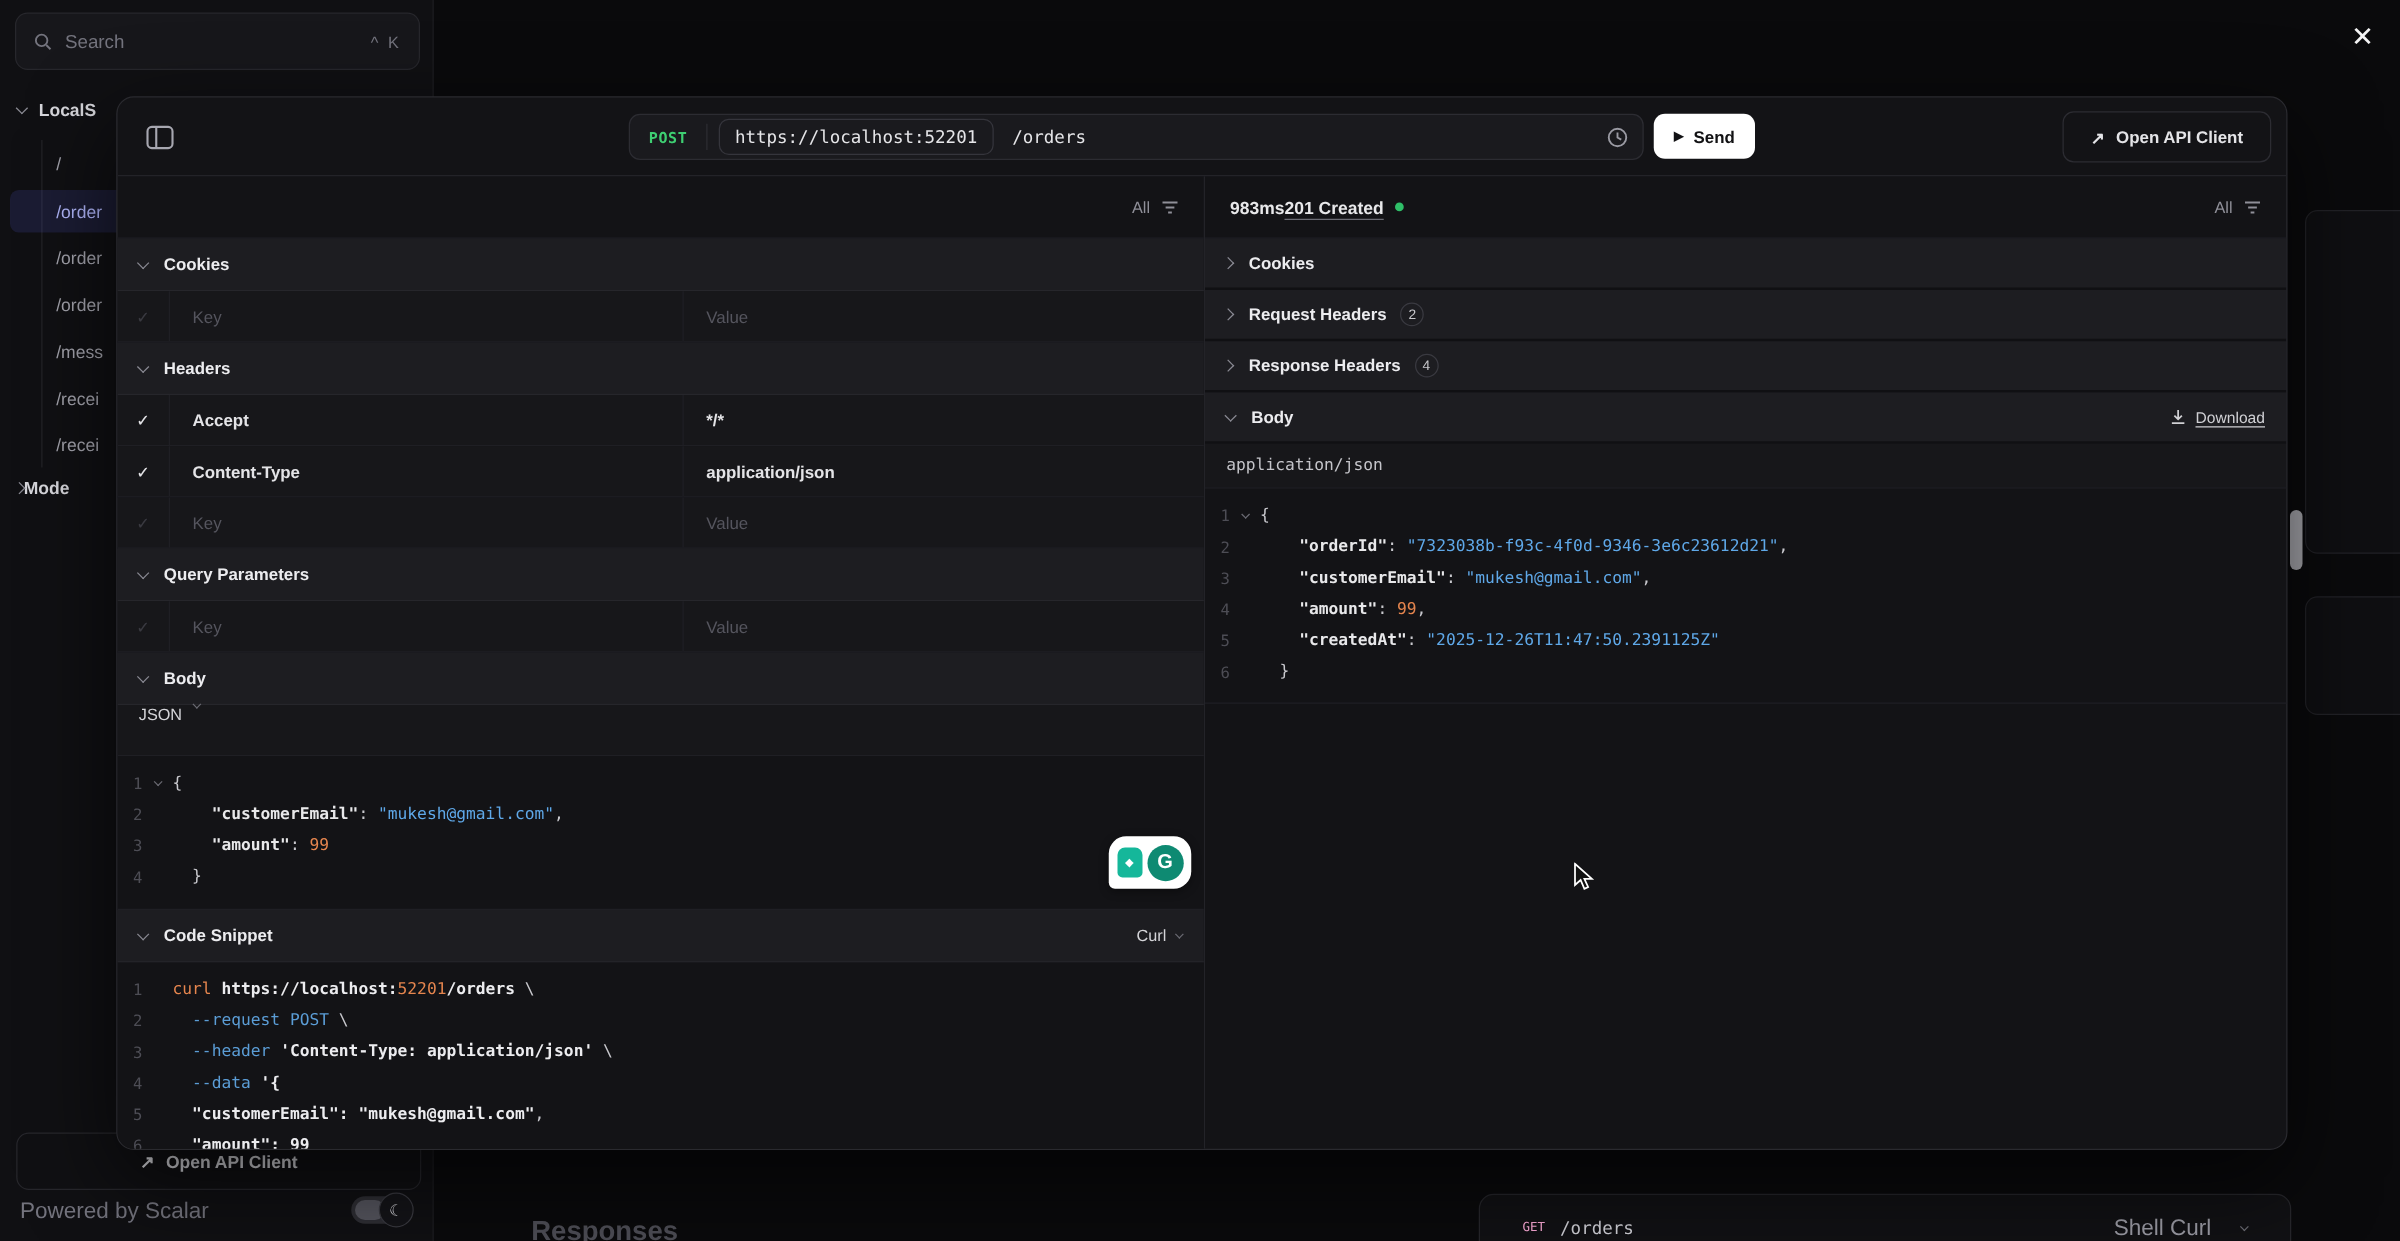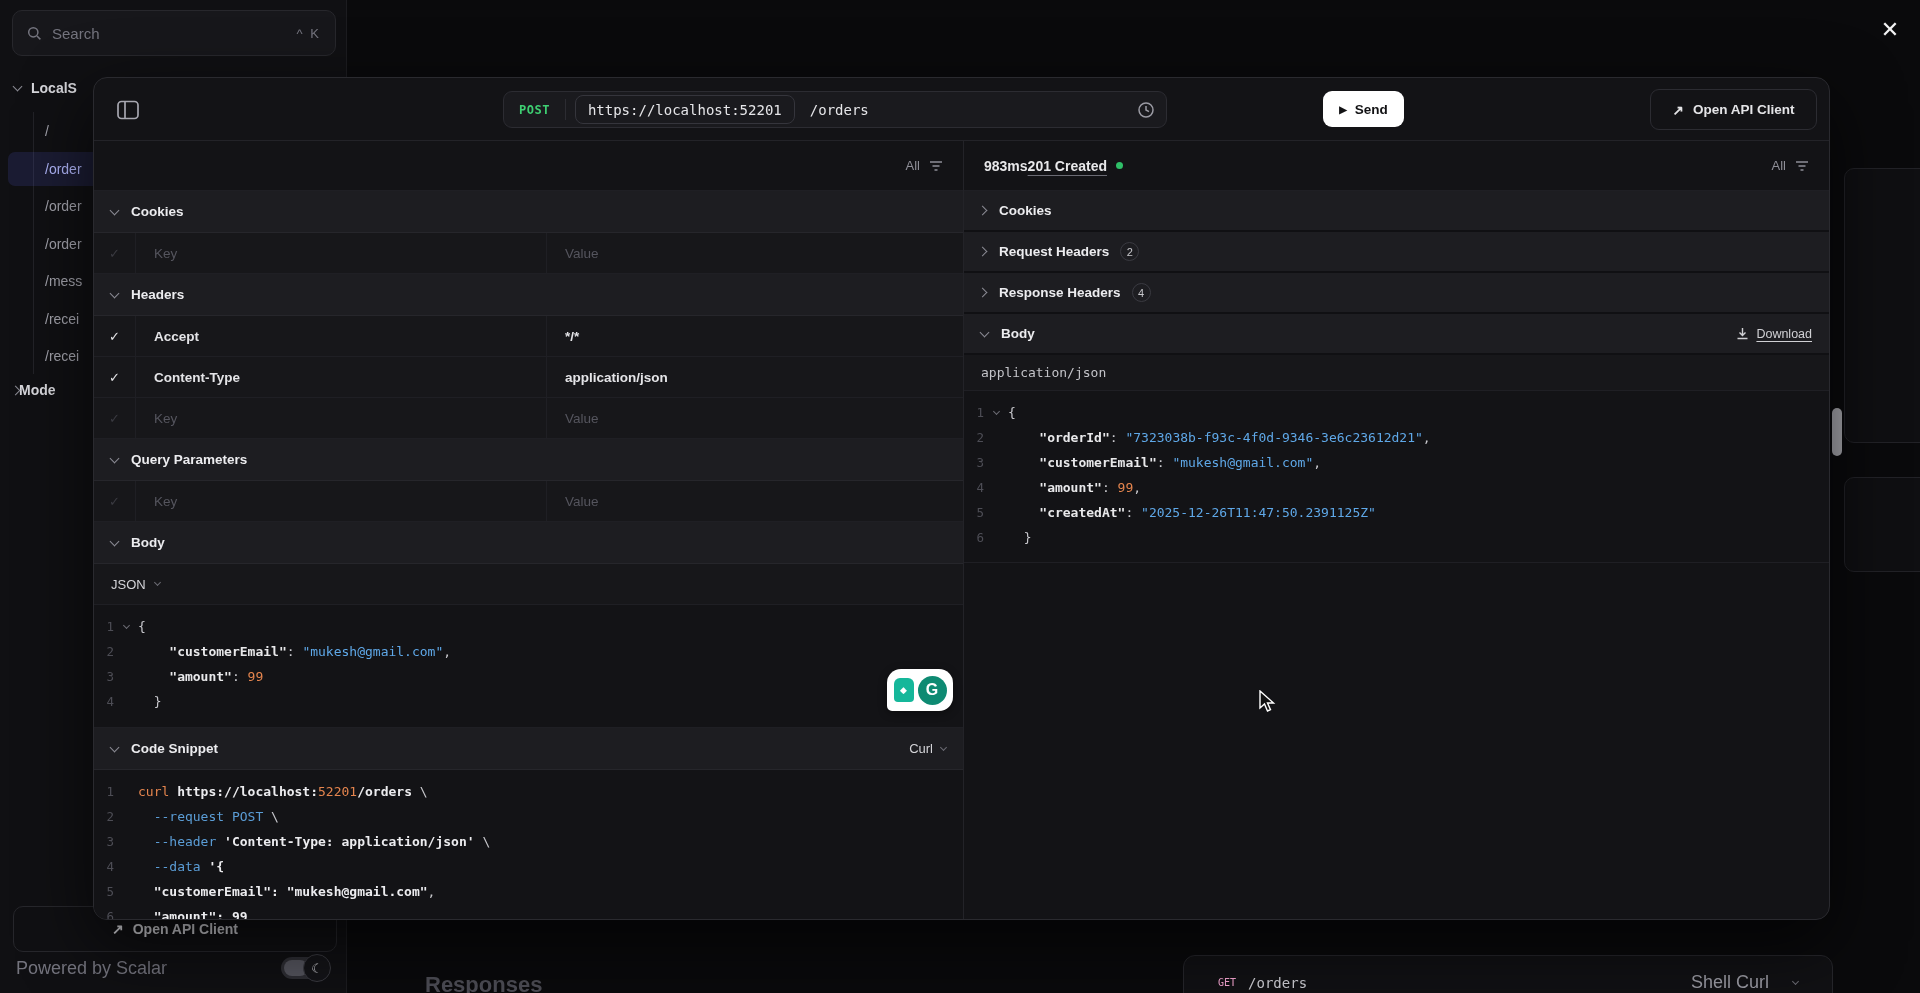--- a/index.html
+++ b/index.html
@@ -39,21 +39,21 @@
   .bg-card{position:absolute;left:1844px;width:120px;background:#0f0f12;border:1px solid #222227;border-radius:10px;}
   .bg-thumb{position:absolute;left:1832px;top:408px;width:10px;height:48px;background:#a9a9af;border-radius:5px;cursor:pointer;}
   .close-x{position:absolute;left:1874px;top:14px;width:32px;height:32px;background:none;border:none;color:#f4f4f5;
            font-size:22px;line-height:32px;text-align:center;cursor:pointer;font-family:"Liberation Sans",sans-serif;}
 
   
   .modal{position:absolute;left:93px;top:77px;width:1737px;height:843px;background:#131316;border:1px solid #2a2a2f;
          border-radius:14px;box-shadow:0 24px 70px rgba(0,0,0,.65);overflow:hidden;display:flex;flex-direction:column;}
   .m-header{height:63px;border-bottom:1px solid #232328;display:flex;align-items:center;flex:none;position:relative;}
   .pane-toggle{position:absolute;left:22px;top:20px;width:24px;height:24px;cursor:pointer;}
-  .addr{position:absolute;left:409px;top:13px;width:664px;height:37px;border:1px solid #2c2c32;background:#1a1a1e;
+  .addr{position:absolute;left:409px;top:13px;width:812px;height:37px;border:1px solid #2c2c32;background:#1a1a1e;
         border-radius:9px;display:flex;align-items:center;}
   .addr .method{color:#3ecf72;font-size:12px;font-weight:700;letter-spacing:.5px;padding:0 15px;}
   .addr .adiv{width:1px;height:21px;background:#2c2c32;}
   .addr .chip{margin-left:9px;border:1px solid #35353c;border-radius:8px;height:29px;display:flex;align-items:center;
               padding:0 12px;font-size:14px;color:#e6e6e9;}
   .addr .path{margin-left:15px;font-size:14px;color:#e6e6e9;flex:1;}
   .addr .hist{margin-right:11px;cursor:pointer;display:flex;}
   .send{position:absolute;left:1229px;top:13px;width:81px;height:36px;background:#ffffff;border:none;border-radius:9px;
         display:flex;align-items:center;justify-content:center;gap:8px;font-size:13.5px;font-weight:700;color:#121214;cursor:pointer;font-family:"Liberation Sans",sans-serif;}
   .send .tri{font-size:10px;}
@@ -76,21 +76,21 @@
   .sec-h .lbl{font-size:13.5px;font-weight:700;color:#ececef;}
   .sec-h .right{margin-left:auto;display:flex;align-items:center;gap:8px;color:#d4d4d8;font-size:13px;font-weight:400;cursor:pointer;}
 
   .kv-row{height:41px;flex:none;background:#17171a;border-bottom:1px solid #1f1f24;display:flex;}
   .kv-check{width:42px;flex:none;border-right:1px solid #1f1f24;display:flex;align-items:center;justify-content:center;
             font-size:13px;color:#e4e4e7;cursor:pointer;}
   .kv-check.dim{color:#3a3a41;}
   .kv-key{width:410px;flex:none;display:flex;align-items:center;padding-left:18px;font-size:13.5px;font-weight:600;color:#e4e4e7;cursor:text;}
   .kv-val{flex:1;border-left:1px solid #1f1f24;display:flex;align-items:center;padding-left:18px;font-size:13.5px;font-weight:600;color:#e4e4e7;cursor:text;}
   .kv-ph{color:#55555e;font-weight:400;}
-  .format-row{height:41px;flex:none;background:#17171a;border-bottom:1px solid #1f1f24;display:flex;align-items:center;
+  .format-row{height:41px;flex:none;background:#17171a;border-bottom:1px solid #1f1f24;display:flex;
               padding:0 17px;gap:9px;color:#d4d4d8;font-size:13px;cursor:pointer;}
 
   .editor{background:#131316;padding-top:9px;flex:none;}
   .cl{display:flex;height:25px;align-items:center;font-size:13px;}
   .cl .ln{width:20px;text-align:right;color:#4d4d55;font-size:12.5px;flex:none;}
   .cl .fold{width:24px;flex:none;display:flex;align-items:center;justify-content:center;}
   .cl .code{white-space:pre;}
   .tk-key{color:#e8e8ea;font-weight:700;}
   .tk-str{color:#5fa8e8;}
   .tk-num{color:#e5854e;}

